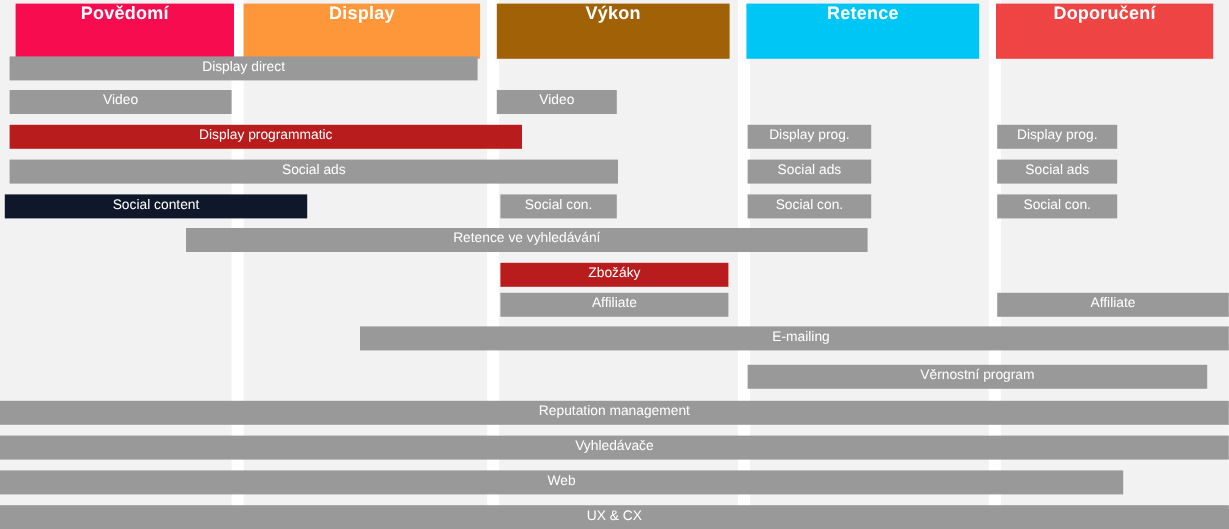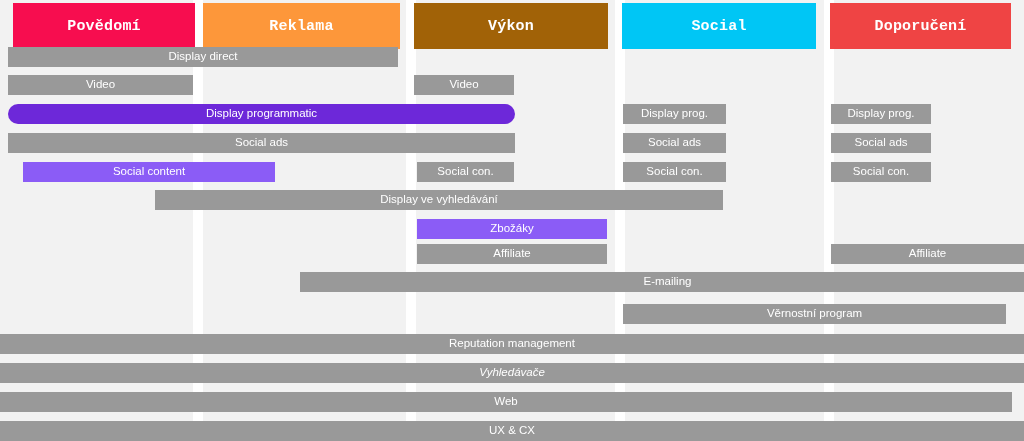--- a/index.html
+++ b/index.html
@@ -10,25 +10,24 @@
     overflow:hidden;
   }
   #stage{position:relative;width:1024px;height:441px;background:#ffffff;}
 
   
   .col-bg{position:absolute;top:0;height:441px;background:#f2f2f2;}
 
   
   .col-head{
     position:absolute;top:3px;height:46px;
-    display:flex;align-items:center;justify-content:center;
+    display:flex;align-items:flex-start;justify-content:center;
     color:#ffffff;font-size:15px;font-weight:bold;
     letter-spacing:.2px;
     white-space:nowrap;
-    font-family:Liberation Mono, monospace;
   }
 
   
   .bar{
     position:absolute;height:20px;
     background:#999999;
     display:flex;align-items:center;justify-content:center;
     color:#ffffff;font-size:11.5px;
     white-space:nowrap;
     box-sizing:border-box;
@@ -44,96 +43,96 @@
       <div class="col-bg" style="left: 203px; width: 203px; background: rgb(242, 242, 242);"></div>
       <div class="col-bg" style="left: 416px; width: 199px; background: rgb(242, 242, 242);"></div>
       <div class="col-bg" style="left: 625px; width: 199px; background: rgb(242, 242, 242);"></div>
       <div class="col-bg" style="left: 834px; width: 190px; background: rgb(242, 242, 242);"></div>
     </div>
   <div id="col-heads">
       <div class="col-head" style="left: 13px; width: 182px; background: rgb(247, 13, 79);">
         <span>Povědomí</span>
       </div>
       <div class="col-head" style="left: 203px; width: 197px; background: rgb(253, 151, 58);">
-        <span>Reklama</span>
+        <span>Display</span>
       </div>
       <div class="col-head" style="left: 414px; width: 194px; background: #a16207;">
         <span>Výkon</span>
       </div>
       <div class="col-head" style="left: 622px; width: 194px; background: rgb(0, 198, 245);">
-        <span>Social</span>
+        <span>Retence</span>
       </div>
       <div class="col-head" style="left: 830px; width: 181px; background: #ef4444;">
         <span>Doporučení</span>
       </div>
     </div>
   <div id="bars">
       <div class="bar" style="left: 8px; top: 47px; width: 390px; background: rgb(153, 153, 153); color: rgb(255, 255, 255);">
         <span class="bar-label">Display direct</span>
       </div>
       <div class="bar" style="left: 8px; top: 75px; width: 185px; background: rgb(153, 153, 153); color: rgb(255, 255, 255);">
         <span class="bar-label">Video</span>
       </div>
       <div class="bar" style="left: 414px; top: 75px; width: 100px; background: rgb(153, 153, 153); color: rgb(255, 255, 255);">
         <span class="bar-label">Video</span>
       </div>
-      <div class="bar" style="left: 8px; top: 104px; width: 507px; background: #6d28d9; color: rgb(255, 255, 255); border-radius: 10px;">
+      <div class="bar" style="left: 8px; top: 104px; width: 427px; background: #b91c1c; color: rgb(255, 255, 255);">
         <span class="bar-label">Display programmatic</span>
       </div>
       <div class="bar" style="left: 623px; top: 104px; width: 103px; background: rgb(153, 153, 153); color: rgb(255, 255, 255);">
         <span class="bar-label">Display prog.</span>
       </div>
       <div class="bar" style="left: 831px; top: 104px; width: 100px; background: rgb(153, 153, 153); color: rgb(255, 255, 255);">
         <span class="bar-label">Display prog.</span>
       </div>
       <div class="bar" style="left: 8px; top: 133px; width: 507px; background: rgb(153, 153, 153); color: rgb(255, 255, 255);">
         <span class="bar-label">Social ads</span>
       </div>
       <div class="bar" style="left: 623px; top: 133px; width: 103px; background: rgb(153, 153, 153); color: rgb(255, 255, 255);">
         <span class="bar-label">Social ads</span>
       </div>
       <div class="bar" style="left: 831px; top: 133px; width: 100px; background: rgb(153, 153, 153); color: rgb(255, 255, 255);">
         <span class="bar-label">Social ads</span>
       </div>
-      <div class="bar" style="left: 23px; top: 162px; width: 252px; background: #8b5cf6; color: rgb(255, 255, 255);">
+      <div class="bar" style="left: 4px; top: 162px; width: 252px; background: #0f172a; color: rgb(255, 255, 255);">
         <span class="bar-label">Social content</span>
       </div>
       <div class="bar" style="left: 417px; top: 162px; width: 97px; background: rgb(153, 153, 153); color: rgb(255, 255, 255);">
         <span class="bar-label">Social con.</span>
       </div>
       <div class="bar" style="left: 623px; top: 162px; width: 103px; background: rgb(153, 153, 153); color: rgb(255, 255, 255);">
         <span class="bar-label">Social con.</span>
       </div>
       <div class="bar" style="left: 831px; top: 162px; width: 100px; background: rgb(153, 153, 153); color: rgb(255, 255, 255);">
         <span class="bar-label">Social con.</span>
       </div>
       <div class="bar" style="left: 155px; top: 190px; width: 568px; background: rgb(153, 153, 153); color: rgb(255, 255, 255);">
-        <span class="bar-label">Display ve vyhledávání</span>
+        <span class="bar-label">Retence ve vyhledávání</span>
       </div>
-      <div class="bar" style="left: 417px; top: 219px; width: 190px; background: #8b5cf6; color: rgb(255, 255, 255);">
+      <div class="bar" style="left: 417px; top: 219px; width: 190px; background: #b91c1c; color: rgb(255, 255, 255);">
         <span class="bar-label">Zbožáky</span>
       </div>
       <div class="bar" style="left: 417px; top: 244px; width: 190px; background: rgb(153, 153, 153); color: rgb(255, 255, 255);">
         <span class="bar-label">Affiliate</span>
       </div>
       <div class="bar" style="left: 831px; top: 244px; width: 193px; background: rgb(153, 153, 153); color: rgb(255, 255, 255);">
         <span class="bar-label">Affiliate</span>
       </div>
       <div class="bar" style="left: 300px; top: 272px; width: 724px; background: rgb(153, 153, 153); color: rgb(255, 255, 255); padding-left: 11px;">
         <span class="bar-label">E-mailing</span>
       </div>
       <div class="bar" style="left: 623px; top: 304px; width: 383px; background: rgb(153, 153, 153); color: rgb(255, 255, 255);">
         <span class="bar-label">Věrnostní program</span>
       </div>
       <div class="bar" style="left: 0px; top: 334px; width: 1024px; background: rgb(153, 153, 153); color: rgb(255, 255, 255); justify-content: center;">
         <span class="bar-label">Reputation management</span>
       </div>
-      <div class="bar" style="left: 0px; top: 363px; width: 1024px; background: rgb(153, 153, 153); color: rgb(255, 255, 255); font-style: italic;">
+      <div class="bar" style="left: 0px; top: 363px; width: 1024px; background: rgb(153, 153, 153); color: rgb(255, 255, 255);">
         <span class="bar-label">Vyhledávače</span>
       </div>
-      <div class="bar" style="left: 0px; top: 392px; width: 1012px; background: rgb(153, 153, 153); color: rgb(255, 255, 255);">
+      <div class="bar" style="left: 0px; top: 392px; width: 936px; background: rgb(153, 153, 153); color: rgb(255, 255, 255);">
         <span class="bar-label">Web</span>
       </div>
       <div class="bar" style="left: 0px; top: 421px; width: 1024px; background: rgb(153, 153, 153); color: rgb(255, 255, 255);">
         <span class="bar-label">UX &amp; CX</span>
       </div>
     </div>
 </div>
 
 </body></html>

